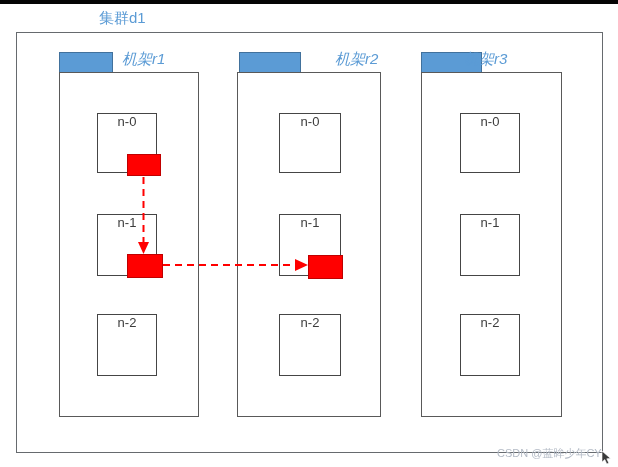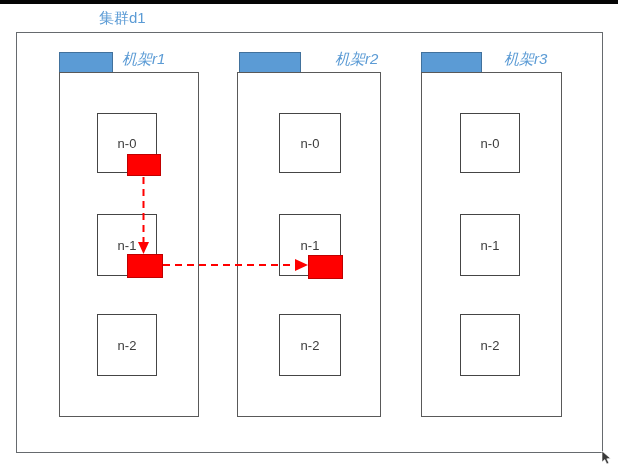--- a/index.html
+++ b/index.html
@@ -58,21 +58,20 @@
     line-height: 20px;
     color: #5B9BD5;
     white-space: nowrap;
     font-style: italic;
   }
   .node-box {
     position: absolute;
     border: 1.5px solid #454545;
     background: #ffffff;
     display: flex;
-    align-items: center;
     justify-content: center;
   }
   .node-label {
     font-size: 13px;
     color: #3b3b3b;
   }
   .replica-block {
     position: absolute;
     background: #FF0000;
     border: 1px solid #c00000;
@@ -133,21 +132,21 @@
     </div>
     <div class="node-box" style="left:41px;top:141px;width:60px;height:60px;">
       <span class="node-label">n-1</span>
     </div>
     <div class="node-box" style="left:41px;top:241px;width:60px;height:60px;">
       <span class="node-label">n-2</span>
     </div>
   </div>
 
   <div class="rack-tab" style="left:421px;width:59px;"></div>
-  <div class="rack-label" style="left:504px;">机架r3</div>
+  <div class="rack-label" style="left:464px;">机架r3</div>
   <div class="rack" style="left:421px;width:139px;">
     <div class="node-box" style="left:38px;top:40px;width:58px;height:58px;">
       <span class="node-label">n-0</span>
     </div>
     <div class="node-box" style="left:38px;top:141px;width:58px;height:60px;">
       <span class="node-label">n-1</span>
     </div>
     <div class="node-box" style="left:38px;top:241px;width:58px;height:60px;">
       <span class="node-label">n-2</span>
     </div>
@@ -157,17 +156,18 @@
   <div class="replica-block" style="left:127px;top:254px;width:34px;height:22px;"></div>
   <div class="replica-block" style="left:308px;top:255px;width:33px;height:22px;"></div>
 
   <svg class="arrows-overlay" viewBox="0 0 618 467">
     <line x1="143.5" y1="177" x2="143.5" y2="243" stroke="#FF0000" stroke-width="2" stroke-dasharray="7 5"></line>
     <polygon points="143.5,254 138,242 149,242" fill="#FF0000"></polygon>
     <line x1="163" y1="265" x2="294" y2="265" stroke="#FF0000" stroke-width="2" stroke-dasharray="7 5"></line>
     <polygon points="308,265 295,259 295,271" fill="#FF0000"></polygon>
   </svg>
 
+  <div class="watermark">CSDN @蓝眸少年CY</div>
   <svg class="cursor-icon" width="11" height="14" viewBox="0 0 11 14">
     <path d="M1,0 L1,11 L3.8,8.6 L5.8,13 L7.8,12 L5.8,7.8 L9.5,7.4 Z" fill="#3a3a3a" stroke="#ffffff" stroke-width="0.6"></path>
   </svg>
 
 </div>
 
 </body></html>

